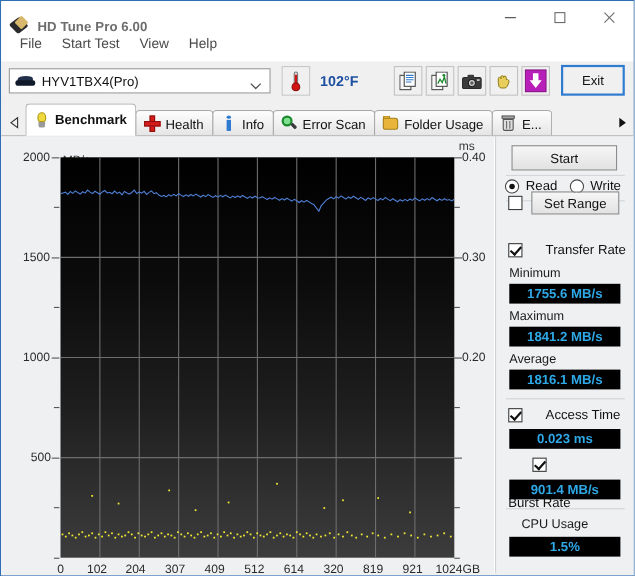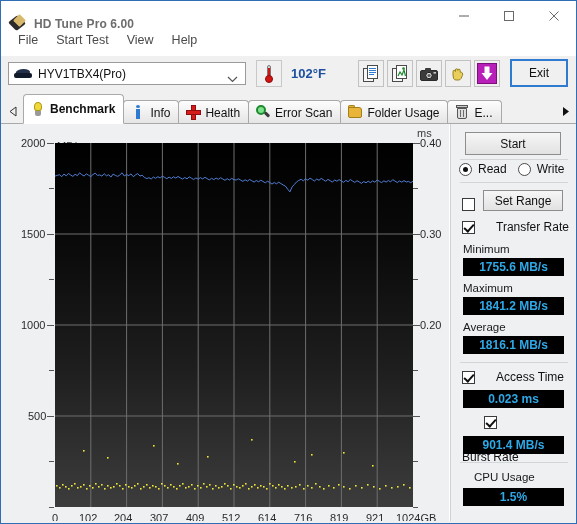--- a/index.html
+++ b/index.html
@@ -295,22 +295,22 @@
     width: 13px; height: 13px; border: 1px solid #3b3b3b; background: #fff;
     position: relative; flex: none;
   }
   .cb.on::after {
     content: ""; position: absolute; left: 3px; top: 0px;
     width: 4px; height: 8px;
     border: solid #111; border-width: 0 2px 2px 0;
     transform: rotate(42deg);
   }
   .setrange-row {
-    position: absolute; left: 11px; top: 66px;
-    display: flex; align-items: flex-end; gap: 8px;
+    position: absolute; left: 11px; top: 50px;
+    display: flex; align-items: center; gap: 8px;
   }
   .setrange-btn {
     width: 80px; height: 21px;
     background: linear-gradient(#f6f6f6,#e2e2e2);
     border: 1px solid #8d8d8d;
     display: flex; align-items: center; justify-content: center;
     font-size: 12px; color: #111;
   }
   .cb-row {
     position: absolute; left: 11px;
@@ -452,33 +452,33 @@
 
       <div class="tab active">
         <span class="ic ic-bulb">
             <i class="glass"></i>
             <i class="base"></i>
           </span>
         <span>Benchmark</span>
       </div>
 
       <div class="tab">
+        <span class="ic ic-cross">
+            <i class="v"></i>
+            <i class="h"></i>
+          </span>
+        <span>Health</span>
+      </div>
+
+      <div class="tab">
         <span class="ic ic-info">
             <i class="dot"></i>
             <i class="bar"></i>
           </span>
         <span>Info</span>
-      </div>
-
-      <div class="tab">
-        <span class="ic ic-cross">
-            <i class="v"></i>
-            <i class="h"></i>
-          </span>
-        <span>Health</span>
       </div>
 
       <div class="tab">
         <span class="ic ic-mag">
             <i class="lens"></i>
             <i class="handle"></i>
           </span>
         <span>Error Scan</span>
       </div>
 
@@ -686,21 +686,21 @@
         </svg>
       </div>
 
       <div class="tick-label" style="left:51px;  top:388px;">0</div>
       <div class="tick-label" style="left:78px;  top:388px;">102</div>
       <div class="tick-label" style="left:113px; top:388px;">204</div>
       <div class="tick-label" style="left:149px; top:388px;">307</div>
       <div class="tick-label" style="left:185px; top:388px;">409</div>
       <div class="tick-label" style="left:221px; top:388px;">512</div>
       <div class="tick-label" style="left:257px; top:388px;">614</div>
-      <div class="tick-label" style="left:293px; top:388px;">716</div>
+      <div class="tick-label" style="left:293px; top:388px;">320</div>
       <div class="tick-label" style="left:329px; top:388px;">819</div>
       <div class="tick-label" style="left:365px; top:388px;">921</div>
       <div class="tick-label" style="left:395px; top:388px;">1024GB</div>
     </div>
 
     <div class="results">
 
       <div class="start-btn">Start</div>
 
       <div class="divider" style="top:35px;"></div>

